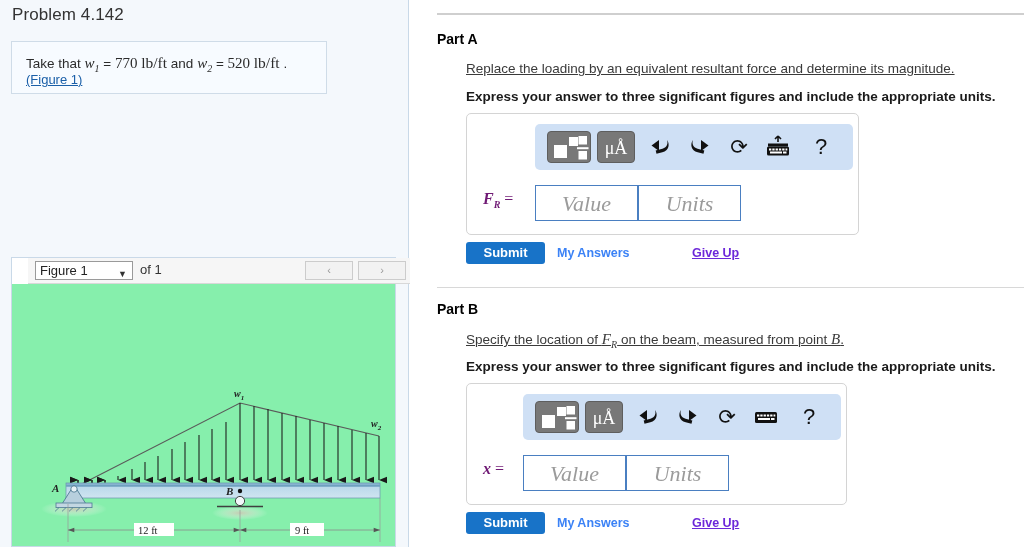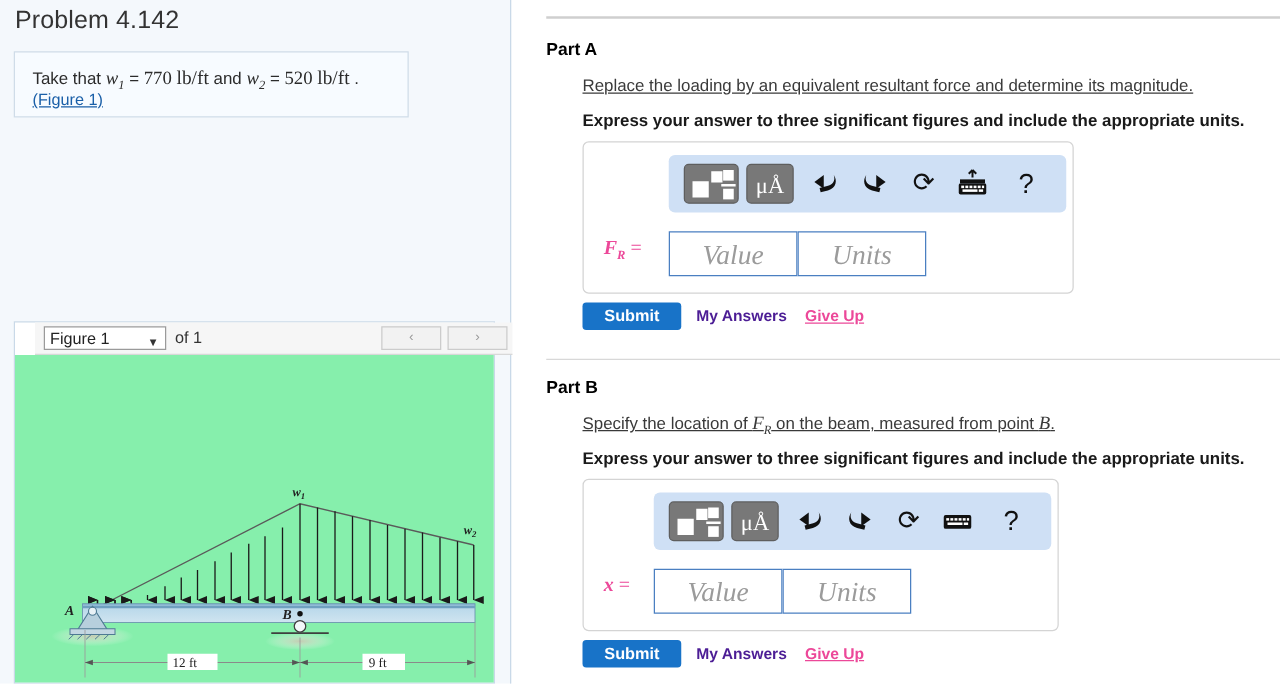--- a/index.html
+++ b/index.html
@@ -27,21 +27,21 @@
     left: 0; top: 0;
     width: 409px;
     height: 547px;
     background: #f4f8fc;
     box-sizing: border-box;
     border-right: 1px solid #c9d9e8;
   }
   .problem-title {
     position: absolute;
     left: 12px; top: 5px;
-    font-size: 20px;
+    font-size: 17px;
     color: #333;
     letter-spacing: 0.1px;
   }
   .problem-box {
     position: absolute;
     left: 11px; top: 41px;
     width: 316px;
     height: 53px;
     background: #f7fbff;
     border: 1px solid #cfdce8;
@@ -213,21 +213,21 @@
     position: absolute;
     color: #111111;
     text-align: center;
     cursor: pointer;
   }
   .ans-label {
     position: absolute;
     font-family: "Liberation Serif", serif;
     font-style: italic;
     font-weight: bold;
-    color: #ec4899;
+    color: #701a75;
   }
   .ans-input {
     position: absolute;
     border: 1px solid #4a7fc1;
     background: #ffffff;
     box-sizing: border-box;
     font-family: "Liberation Serif", serif;
     font-style: italic;
     color: #9b9b9b;
     text-align: center;
@@ -242,30 +242,31 @@
     text-align: center;
     border-radius: 3px;
     cursor: pointer;
     border: none;
     font-family: "Liberation Sans", sans-serif;
   }
   .my-answers {
     position: absolute;
     font-size: 12.5px;
     font-weight: bold;
-    color: #4c1d95;
+    color: #3b82f6;
     cursor: pointer;
   }
   .give-up {
     position: absolute;
     font-size: 12.5px;
     font-weight: bold;
-    color: #ec4899;
+    color: #6d28d9;
     text-decoration: underline;
     cursor: pointer;
+    margin-left: 48px;
   }
   .hr-part {
     position: absolute;
     left: 27px;
     width: 587px;
     height: 1px;
     background: #d8d8d8;
   }
 </style>
 </head>

